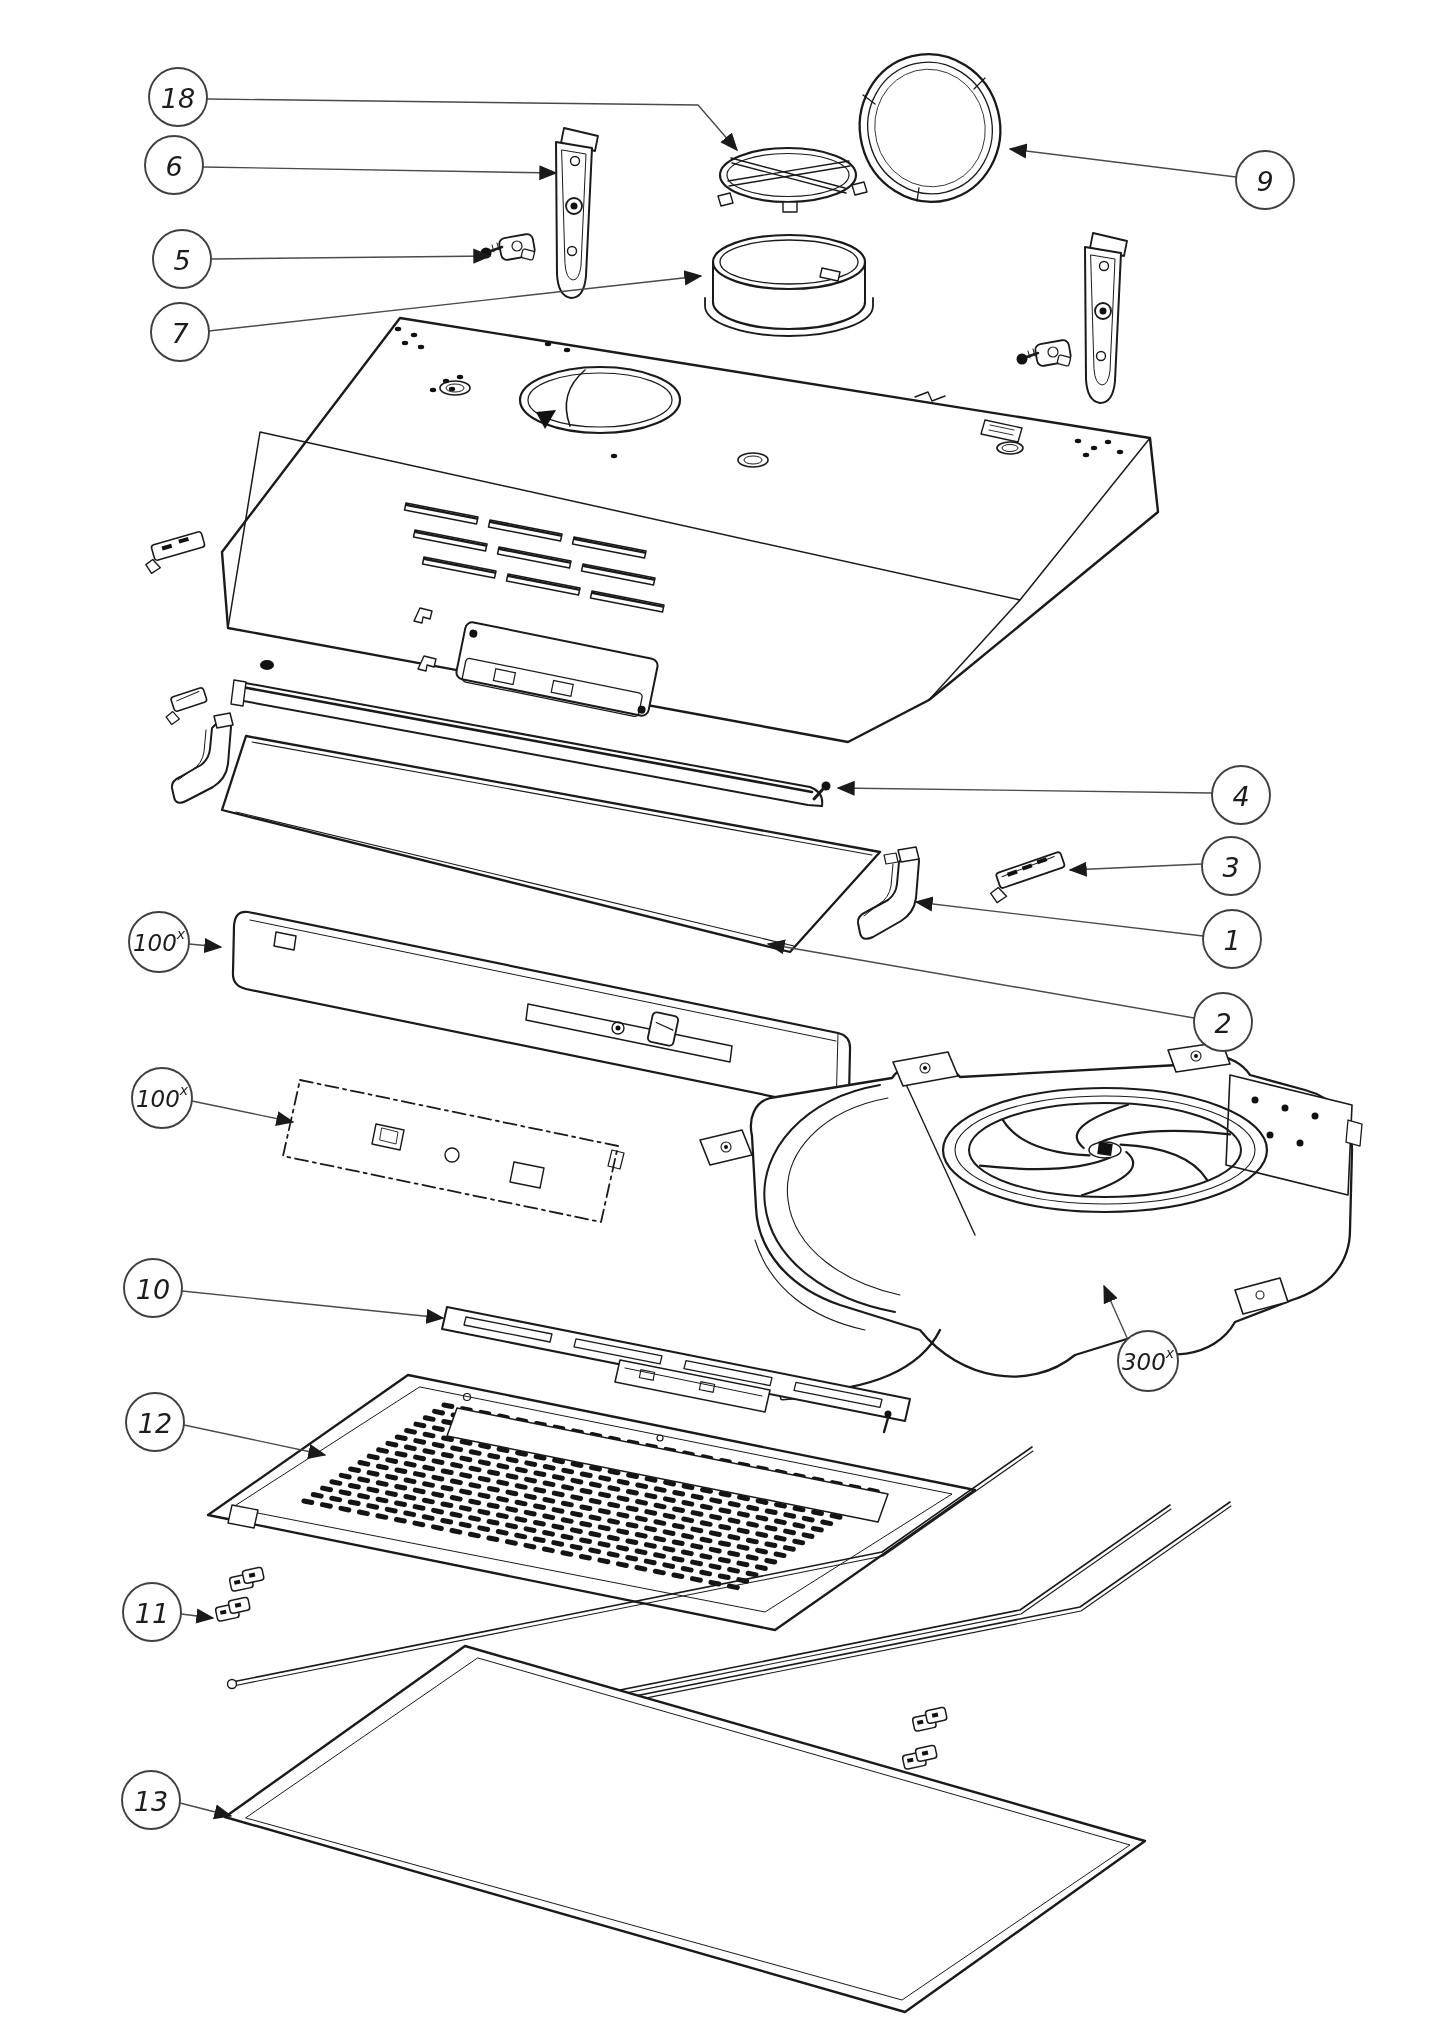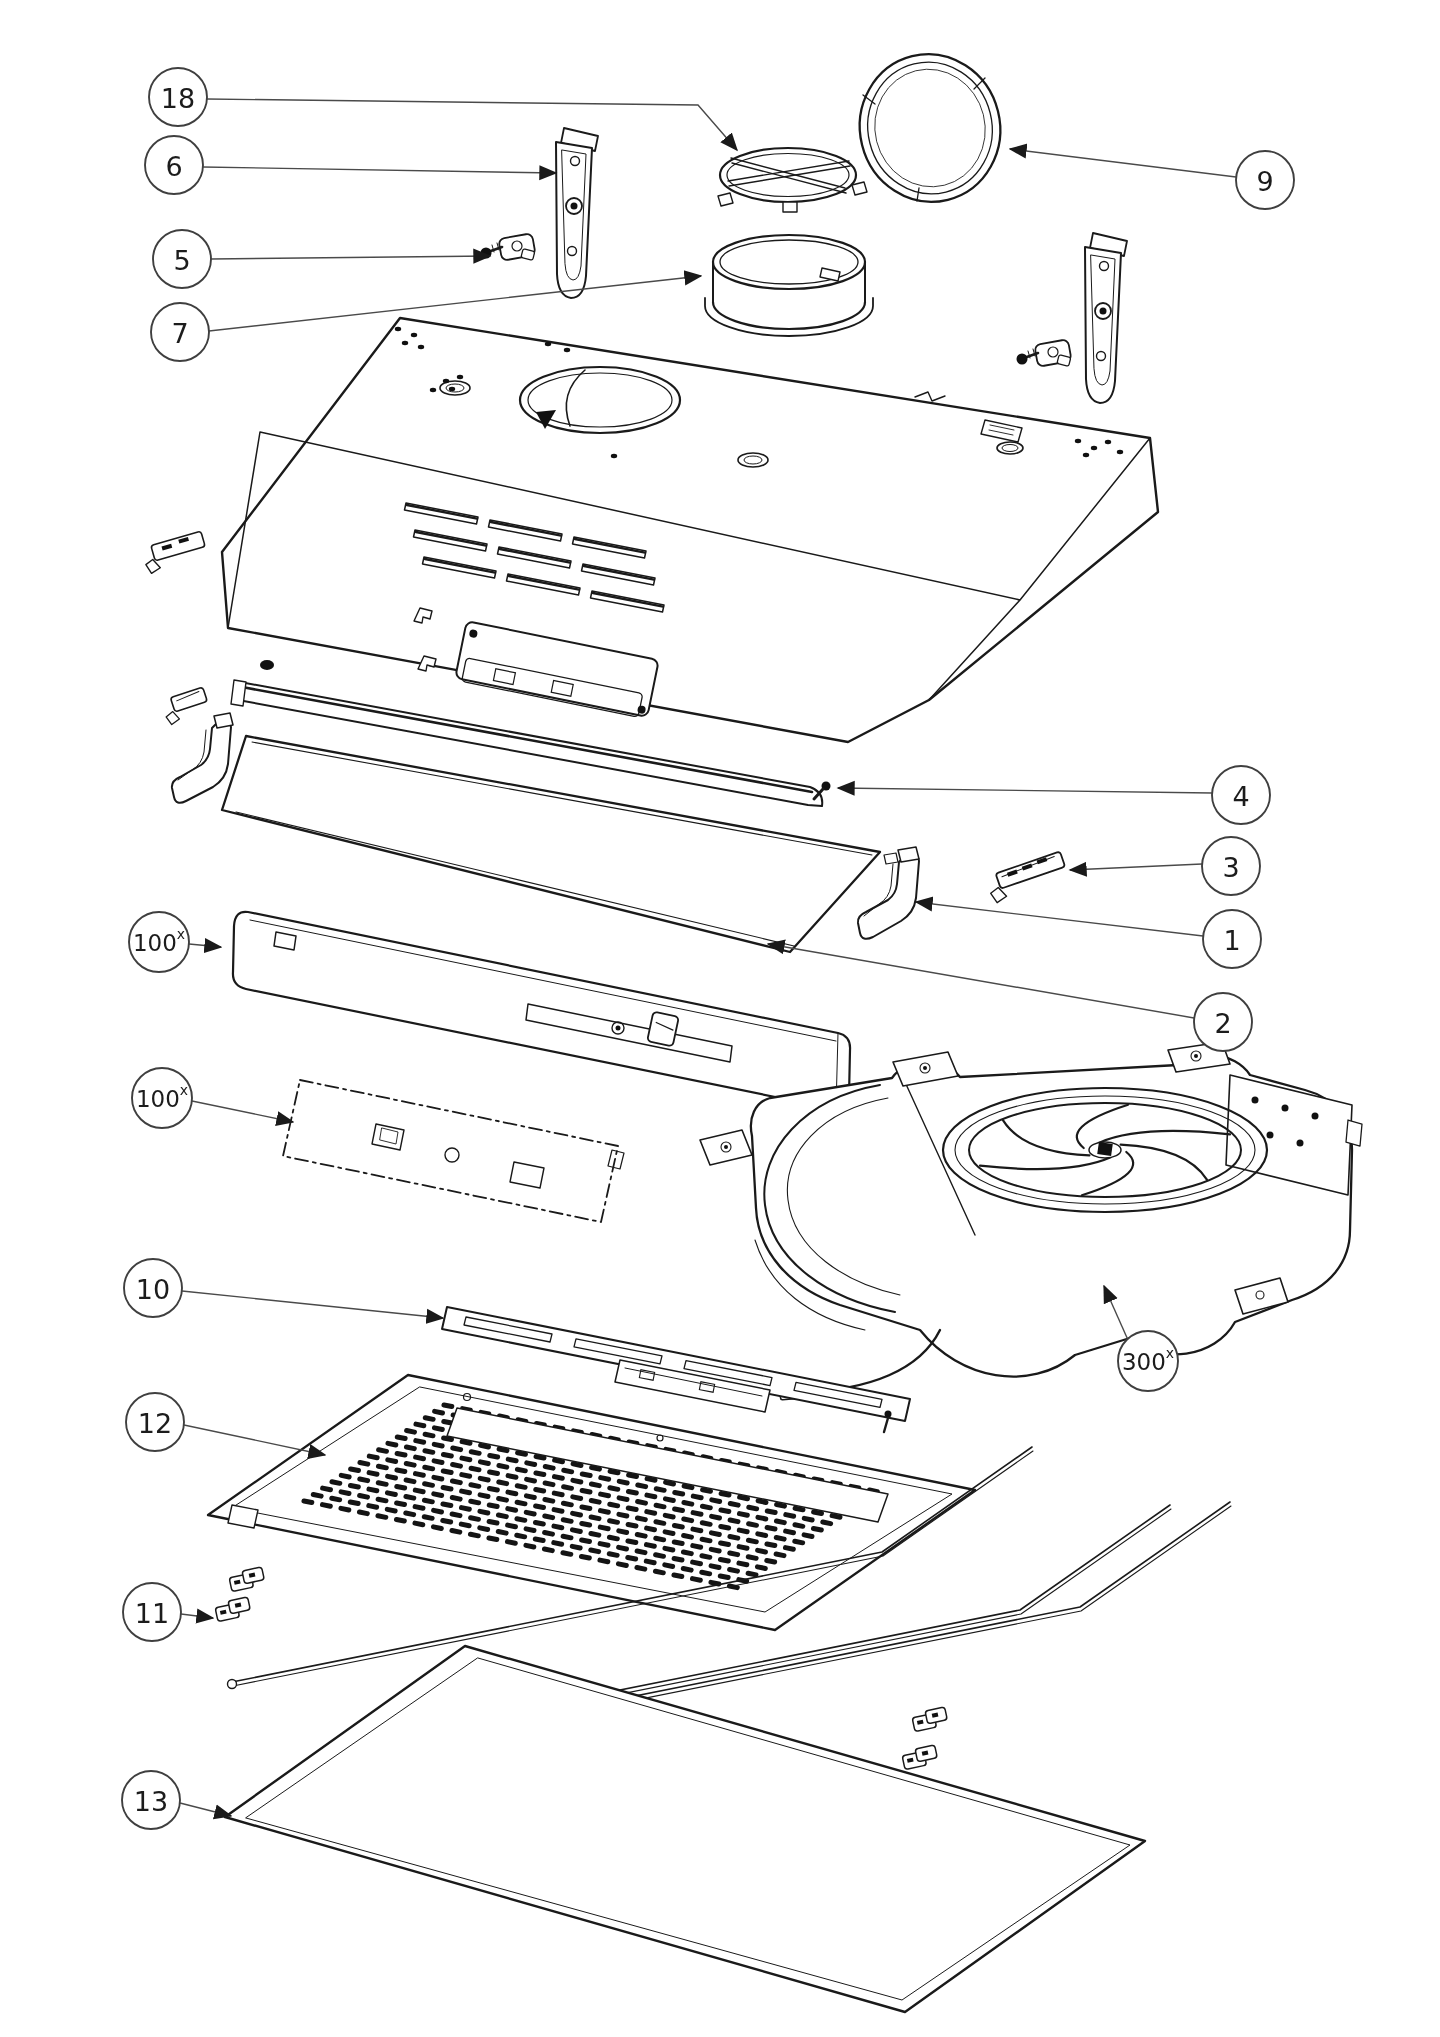--- a/index.html
+++ b/index.html
@@ -1,17 +1,17 @@
 <!DOCTYPE html>
 <html><head>
 <meta charset="utf-8">
 <style>
   html,body{margin:0;padding:0;background:#f4f4f4;}
   .stage{width:1440px;height:2037px;margin:0 auto;background:#ffffff;position:relative;
-         font-family:"DejaVu Sans", sans-serif;}
+         font-family:"DejaVu Sans", sans-serif;font-style:italic;}
   svg{display:block;width:1440px;height:2037px;}
   .callout-text{font-family:"DejaVu Sans", sans-serif;fill:#1c1c1c;}
 </style>
 </head>
 <body>
 
 <div class="stage">
   <svg id="diagram" viewBox="0 0 1440 2037">
     <defs>
       <marker id="arw" viewBox="0 0 12 12" refX="11" refY="6" markerWidth="13" markerHeight="13" orient="auto-start-reverse">

